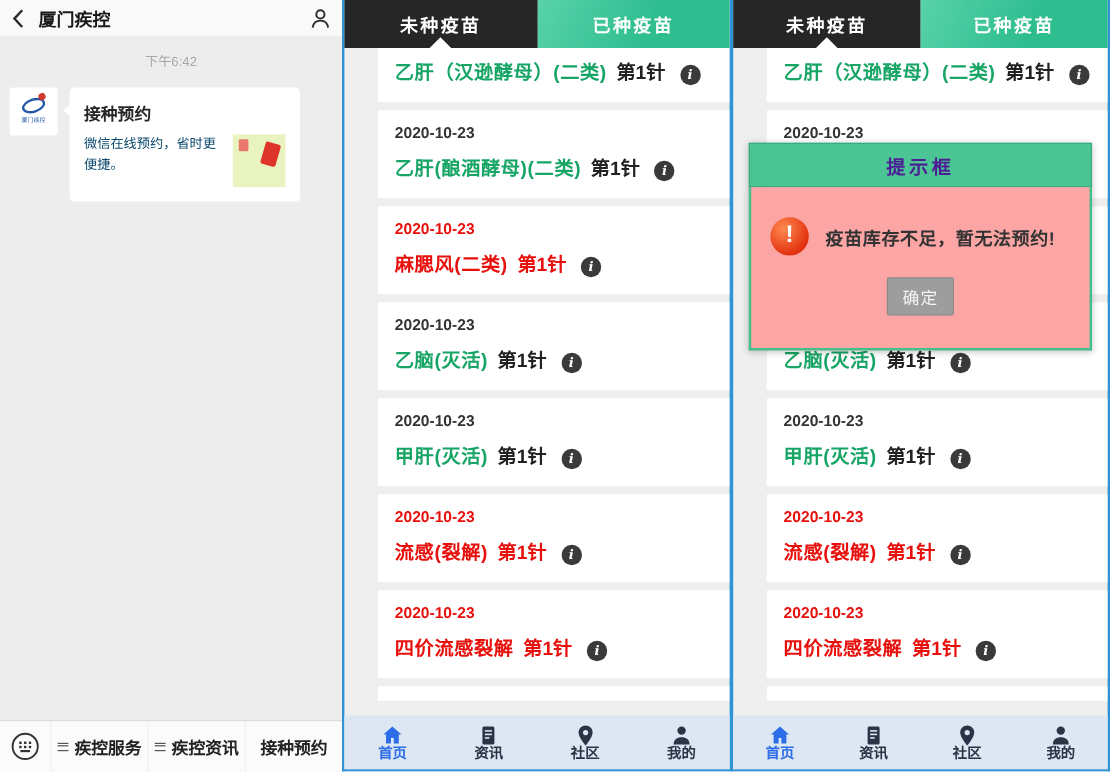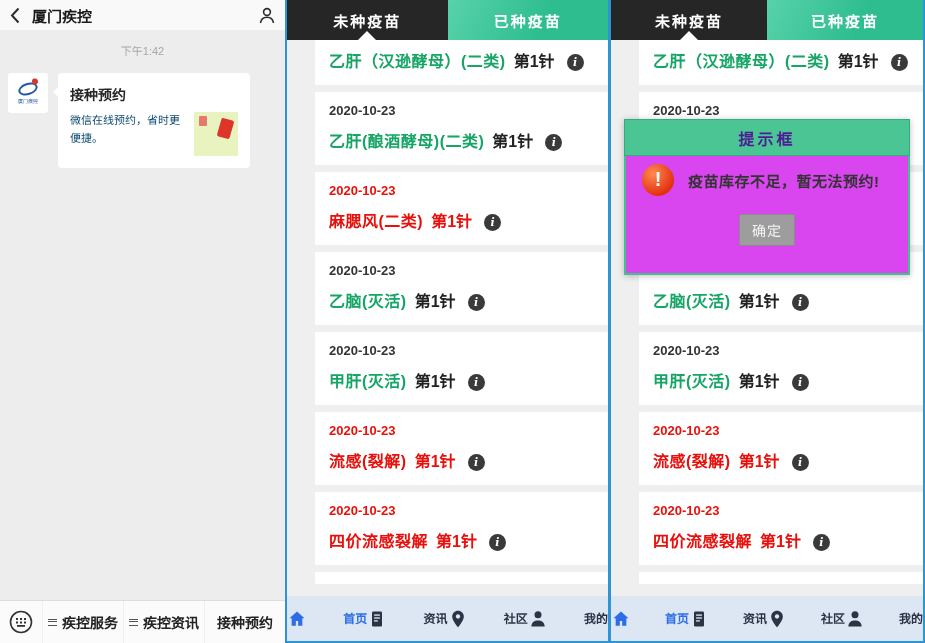--- a/index.html
+++ b/index.html
@@ -66,34 +66,34 @@
   .vname { font-size:16px; font-weight:700; color:var(--text-green); letter-spacing:.5px; line-height:20px; }
   .vdose { font-size:16px; font-weight:700; color:#222; margin-left:8px; line-height:20px; }
   .card.red .vdate, .card.red .vname, .card.red .vdose { color:var(--text-red); }
   .info-icon { width:17px; height:17px; border-radius:50%; background:#3a3a3a; margin-left:12px;
                color:#fff; text-align:center; flex:none; cursor:pointer;
                font:italic 700 11px/17px "DejaVu Serif", serif; }
   .info-icon::after { content:"i"; }
   .card.partial { height:12px; margin-bottom:0; padding:0; }
 
   .bottom-nav { height:45px; background:var(--nav-bg); display:flex; align-items:center; flex:none; }
-  .nav-item { flex:1; display:flex; flex-direction:row; align-items:center; justify-content:space-between;
-              color:#2c3346; cursor:pointer; }
+  .nav-item { flex:1; display:flex; flex-direction:column; align-items:center; justify-content:flex-start;
+              color:#2c3346; cursor:pointer;font-family:Liberation Mono, monospace; }
   .nav-item svg { width:20px; height:20px; display:block; }
   .nav-label { font-size:12px; font-weight:700; line-height:12px; }
   .nav-item.active { color:var(--nav-active-blue); }
 
   
   .modal { display:none; position:absolute; left:13px; right:13px; top:119px; z-index:5;
            filter:drop-shadow(0 1px 3px rgba(0,0,0,.25)); }
   .panel-right .modal { display:block; }
   .modal-header { height:37px; background:var(--modal-green); border:1px solid #36ab80;
                   display:flex; align-items:center; justify-content:center;
                   font-size:16px; font-weight:700; color:#4c1d95; letter-spacing:3px; }
-  .modal-body { background:#d946ef; border:2px solid #3fc08d; border-top:none; padding:8px 16px 27px; }
+  .modal-body { background:#fca5a5; border:2px solid #3fc08d; border-top:none; padding:25px 16px 27px; }
   .modal-msg-row { display:flex; align-items:center; }
   .alert-icon { flex:none; width:32px; height:32px; border-radius:50%; color:#fff; text-align:center;
                 background:radial-gradient(circle at 35% 30%, #ff8a50, #e2300e 72%);
                 font:900 20px/31px "Liberation Sans", sans-serif; }
   .alert-icon::after { content:"!"; }
   .modal-msg { flex:1; margin-left:14px; font-size:15px; font-weight:600; color:#333; letter-spacing:.5px; }
   .confirm-btn { display:block; margin:18px auto 0; background:#9d9d9d; border:1px solid #8b8b8b;
                  color:#f5f5f5; font-size:14px; padding:5px 12px; border-radius:2px;
                  font-family:inherit; cursor:pointer; letter-spacing:1px; }
 </style>
@@ -111,21 +111,21 @@
       </span>
       <h1 class="chat-title">厦门疾控</h1>
       <span class="icon-contact">
         <svg width="16" height="17" viewBox="0 0 16 17">
             <circle cx="8" cy="5" r="3.4" fill="none" stroke="#2b2b2b" stroke-width="1.6"></circle>
             <path d="M1.5 16c.6-4 3.2-5.8 6.5-5.8s5.9 1.8 6.5 5.8" fill="none" stroke="#2b2b2b" stroke-width="1.6"></path>
           </svg>
       </span>
     </header>
     <div class="chat-body">
-      <div class="chat-time">下午1:42</div>
+      <div class="chat-time">下午6:42</div>
       <div class="msg-row">
         <div class="avatar">
           <div class="avatar-logo"></div>
           <div class="avatar-text">厦门疾控</div>
         </div>
         <div class="msg-card">
           <div class="msg-title">接种预约</div>
           <div class="msg-content">
             <div class="msg-sub">微信在线预约，省时更便捷。</div>
             <div class="thumb"></div>

